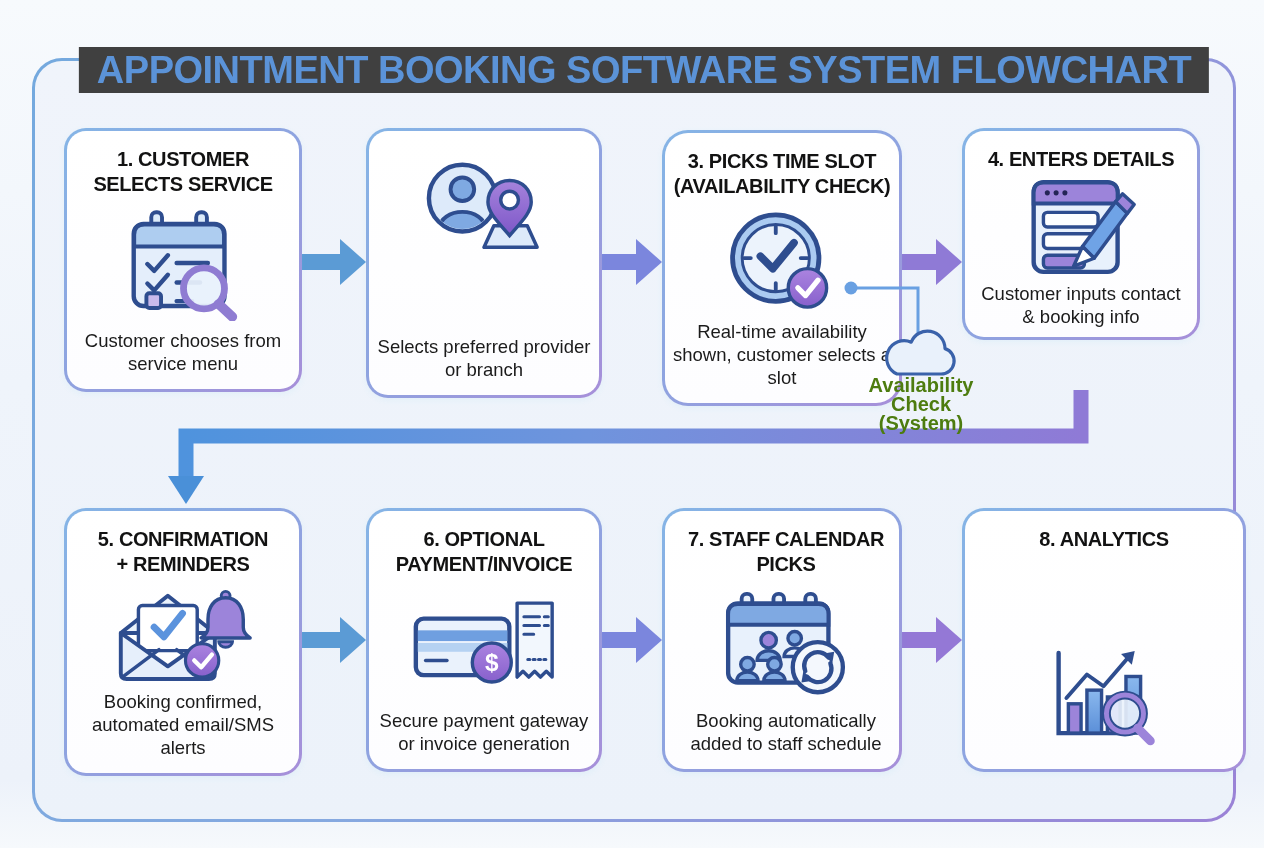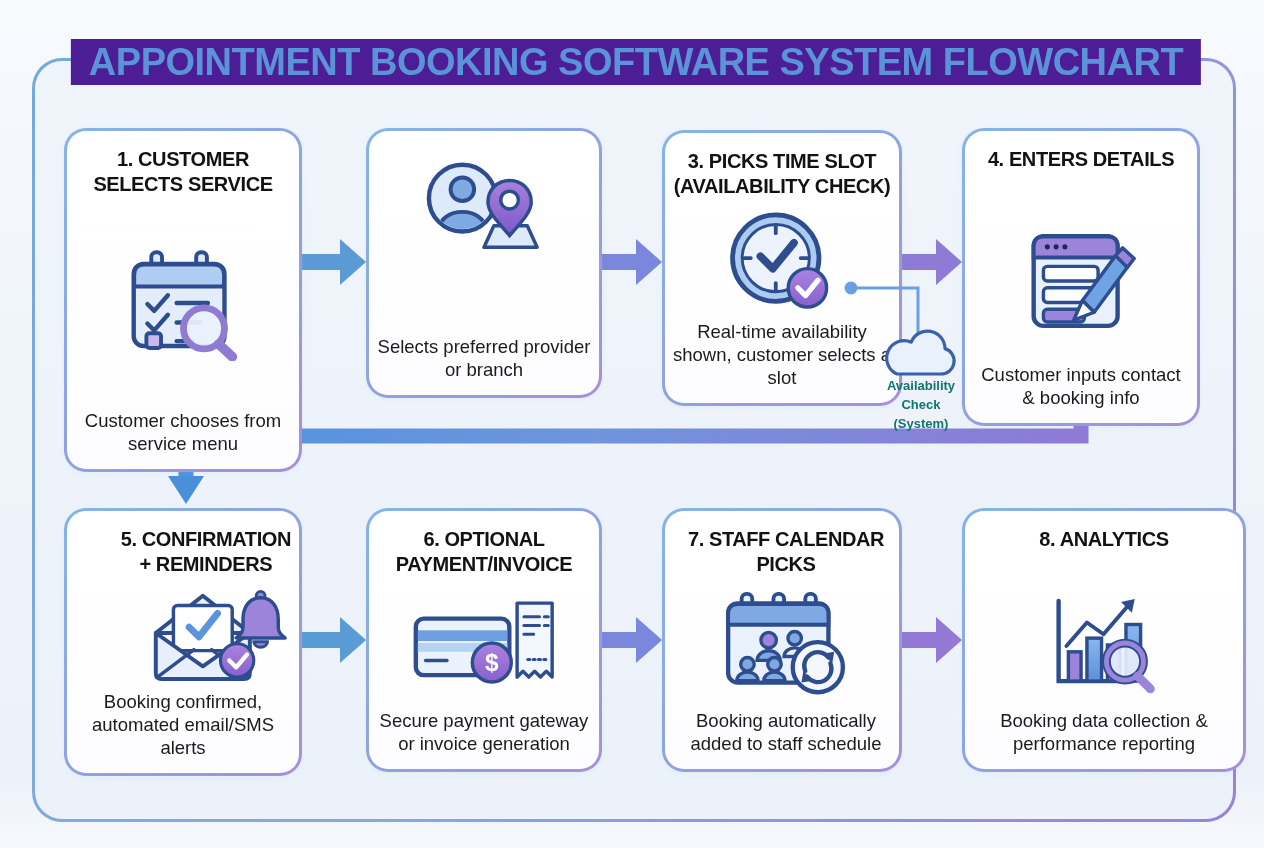--- a/index.html
+++ b/index.html
@@ -10,38 +10,38 @@
   }
   .canvas{position:relative;width:1264px;height:848px;}
   .frame{
     position:absolute;left:32px;top:58px;width:1198px;height:758px;
     border-radius:30px;border:3.5px solid transparent;
     background:linear-gradient(#f0f4fb,#ecf2fa) padding-box,
                linear-gradient(120deg,#74a9de 0%,#86a9e0 45%,#9b82d6 100%) border-box;
   }
   .title{
     position:absolute;top:35px;left:50%;transform:translateX(-50%);
-    margin:4px;padding:0 18px;z-index:6;white-space:nowrap;
+    margin:12px;padding:0 18px;z-index:6;white-space:nowrap;
     font-size:38px;line-height:46px;font-weight:700;letter-spacing:-.5px;
-    color:#5b93d8;background:#4c1d95;
+    color:#5b93d8;background:#404040;
   }
   .step{
     position:absolute;box-sizing:border-box;z-index:4;
     border-radius:22px;border:3px solid transparent;
     background:linear-gradient(180deg,#ffffff 0%,#fdfdff 100%) padding-box,
                linear-gradient(135deg,#85b5e6 0%,#8fa3e0 50%,#a78fd9 100%) border-box;
     display:flex;flex-direction:column;align-items:center;justify-content:space-between;
     padding:16px 8px 14px;
     box-shadow:0 2px 6px rgba(90,199,235,0.08);
   }
-  .pos1{left:64px;top:128px;width:238px;height:344px;}
+  .pos1{left:64px;top:128px;width:238px;height:264px;}
   .pos2{left:366px;top:128px;width:236px;height:270px;}
-  .pos3{left:662px;top:130px;width:240px;height:276px;}
-  .pos4{left:962px;top:128px;width:238px;height:298px;}
-  .pos5{left:64px;top:508px;width:238px;height:268px;align-items:flex-end;}
+  .pos3{left:662px;top:130px;width:240px;height:276px;border-radius:26px;}
+  .pos4{left:962px;top:128px;width:238px;height:212px;}
+  .pos5{left:64px;top:508px;width:238px;height:268px;}
   .pos6{left:366px;top:508px;width:236px;height:264px;gap:8px;}
   .pos7{left:662px;top:508px;width:240px;height:264px;padding-left:16px;}
   .pos8{left:962px;top:508px;width:284px;height:264px;}
   .step-heading{height:52px;text-align:center;}
   .step-heading span{
     display:block;white-space:nowrap;
     font-size:20px;line-height:25px;font-weight:700;letter-spacing:-.4px;color:#121212;
   }
   .step-icon{height:118px;display:flex;align-items:center;justify-content:center;}
   .step-desc{
@@ -51,21 +51,21 @@
   .a1{left:302px;top:236px;}
   .a2{left:602px;top:236px;}
   .a3{left:902px;top:236px;}
   .a4{left:302px;top:614px;}
   .a5{left:602px;top:614px;}
   .a6{left:902px;top:614px;}
   .elbow{position:absolute;left:0;top:390px;z-index:2;}
   .annot-svg{position:absolute;left:840px;top:275px;z-index:5;}
   .annot-text{
     position:absolute;left:853px;top:376px;width:136px;z-index:5;
-    text-align:center;font-size:13px;line-height:19px;font-weight:700;color:#0f766e;
+    text-align:center;font-size:20px;line-height:19px;font-weight:700;color:#4d7c0f;
   }
   .annot-text span{display:block;}
 </style>
 </head>
 <body>
 
 <div class="canvas">
 
   <svg width="0" height="0" style="position:absolute" aria-hidden="true">
     <defs>
@@ -307,16 +307,15 @@
         <rect x="45" y="50" width="15" height="44" fill="url(#blueBar)" stroke="#2e4d8f" stroke-width="3.5"></rect>
         <rect x="66" y="57" width="13" height="37" fill="#9c84da" stroke="#2e4d8f" stroke-width="3.5"></rect>
         <rect x="85" y="36" width="15" height="58" fill="url(#blueBar)" stroke="#2e4d8f" stroke-width="3.5"></rect>
         <path d="M24 58 L45 34 L62 46 L86 18" fill="none" stroke="#2e4d8f" stroke-width="4" stroke-linecap="round" stroke-linejoin="round"></path>
         <polygon points="94,10 80,13 91,24" fill="#2e4d8f"></polygon>
         <circle cx="84" cy="74" r="19" fill="#eaf2fc" fill-opacity="0.9" stroke="#2e4d8f" stroke-width="9"></circle>
         <circle cx="84" cy="74" r="19" fill="none" stroke="#9c84da" stroke-width="5"></circle>
         <path d="M97 89 L110 102" stroke="#9c84da" stroke-width="9" stroke-linecap="round"></path>
       </svg>
     </div>
-    <div class="step-desc">Booking data collection &amp; performance reporting</div>
   </div>
 
 </div>
 
 </body></html>

